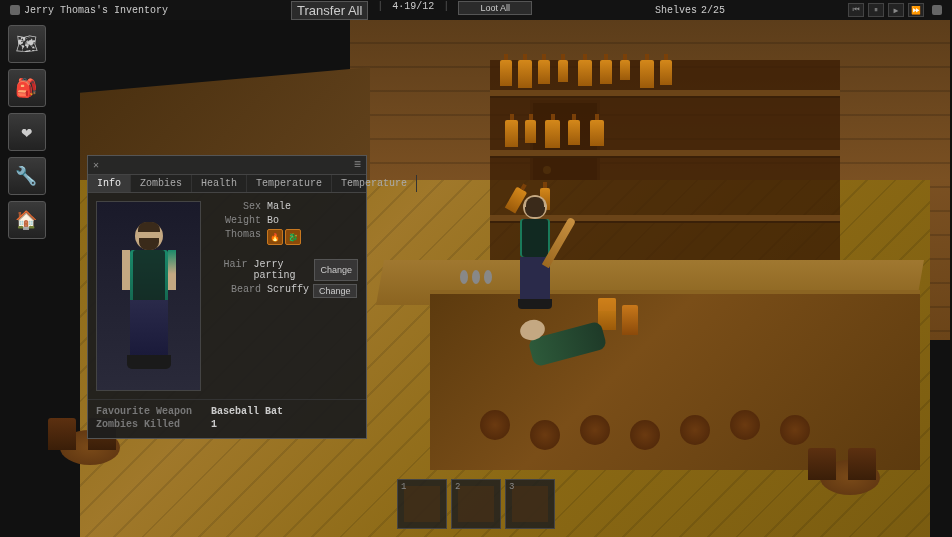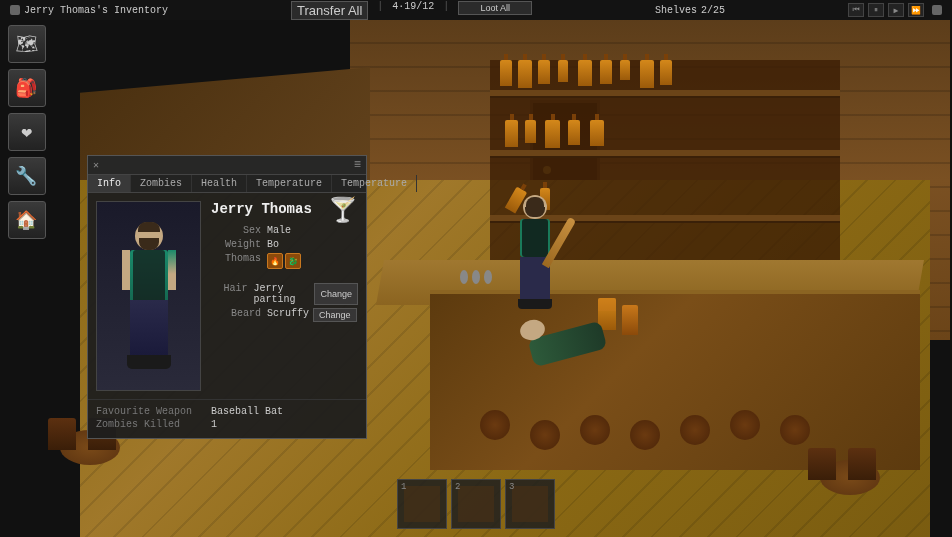--- a/index.html
+++ b/index.html
@@ -418,20 +418,21 @@
     .char-stats-bottom {
       padding: 6px 8px;
       border-top: 1px solid #333;
       font-size: 10px;
       color: #AAA;
     }
 
     .stat-row {
       display: flex;
       margin-bottom: 2px;
+      font-weight: bold;
     }
 
     .stat-label {
       color: #777;
       width: 115px;
     }
 
     .stat-value {
       color: #CCC;
     }
@@ -702,24 +703,20 @@
               <div class="portrait-arms"></div>
               <div class="portrait-arms-r"></div>
             </div>
           </div>
           <div class="portrait-legs"></div>
           <div class="portrait-feet"></div>
         </div>
       </div>
 
       <div class="char-details">
-        <div style="display:flex;justify-content:space-between;align-items:flex-start;">
-          <span class="char-name">Jerry Thomas</span>
-          <span class="cocktail-icon">🍸</span>
-        </div>
 
         <div class="detail-row">
           <span class="detail-label">Sex</span>
           <span class="detail-value">Male</span>
         </div>
         <div class="detail-row">
           <span class="detail-label">Weight</span>
           <span class="detail-value">Bo</span>
         </div>
         <div class="detail-row">

